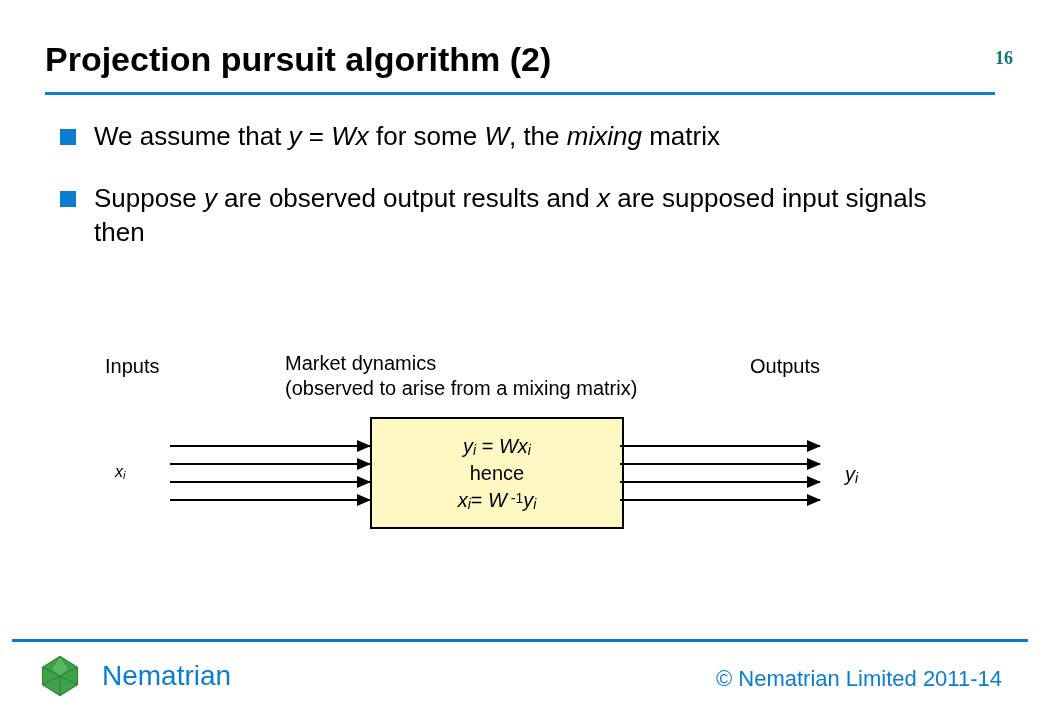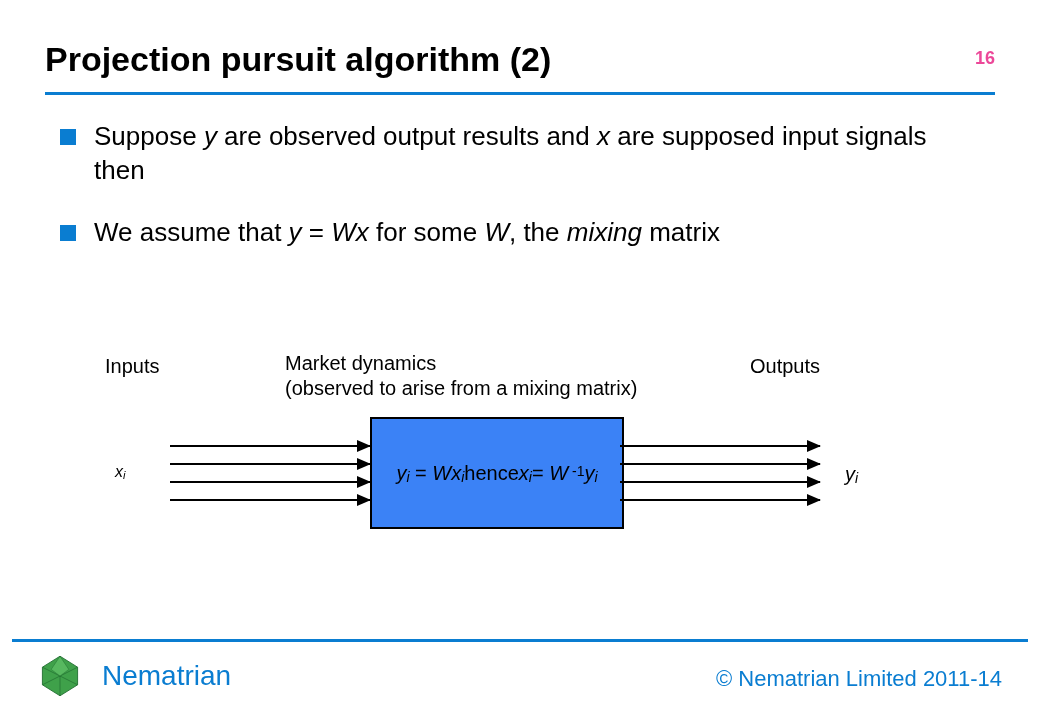--- a/index.html
+++ b/index.html
@@ -25,24 +25,25 @@
     right: 45px;
   }
   .title-text {
     font-size: 34px;
     font-weight: bold;
     color: #000;
   }
   .page-number {
     position: absolute;
     top: 48px;
-    right: 45px;
+    right: 27px;
     font-size: 18px;
     font-weight: bold;
-    color: #ec4899;
+    color: #0f766e;
+    font-family: Liberation Serif, serif;
   }
   .title-rule {
     position: absolute;
     top: 92px;
     left: 45px;
     right: 45px;
     height: 0;
     border-top: 3px solid #0a7dd1;
   }
   .content {
@@ -115,24 +116,24 @@
   .a2 { top: 28px; }
   .a3 { top: 46px; }
   .a4 { top: 64px; }
 
   .mix-box {
     position: absolute;
     top: 62px;
     left: 280px;
     width: 250px;
     height: 108px;
-    background: #3b82f6;
+    background: #fef9c3;
     border: 2px solid #000;
     display: flex;
-    flex-direction: row;
+    flex-direction: column;
     align-items: center;
     justify-content: center;
     font-size: 20px;
     line-height: 1.35;
     text-align: center;
   }
   .side-label-left {
     position: absolute;
     top: 108px;
     left: 25px;
@@ -196,28 +197,28 @@
     <span class="title-text">Projection pursuit algorithm (2)</span>
   </div>
   <div class="page-number">16</div>
   <div class="title-rule"></div>
 
   <div class="content">
 
     <div class="bullet-item">
       <div class="bullet-marker"></div>
       <div class="bullet-text">
-        <span>Suppose </span><i>y</i><span> are observed output results and </span><i>x</i><span> are supposed input signals then</span>
+        <span>We assume that </span><i>y</i><span> = </span><i>Wx</i><span> for some </span><i>W</i><span>, the </span><i>mixing</i><span> matrix</span>
       </div>
     </div>
 
     <div class="bullet-item">
       <div class="bullet-marker"></div>
       <div class="bullet-text">
-        <span>We assume that </span><i>y</i><span> = </span><i>Wx</i><span> for some </span><i>W</i><span>, the </span><i>mixing</i><span> matrix</span>
+        <span>Suppose </span><i>y</i><span> are observed output results and </span><i>x</i><span> are supposed input signals then</span>
       </div>
     </div>
 
 
   </div>
 
   <div class="diagram">
     <div class="diag-label inputs-label">Inputs</div>
     <div class="diag-label center-label">
       <span>Market dynamics</span><br>

